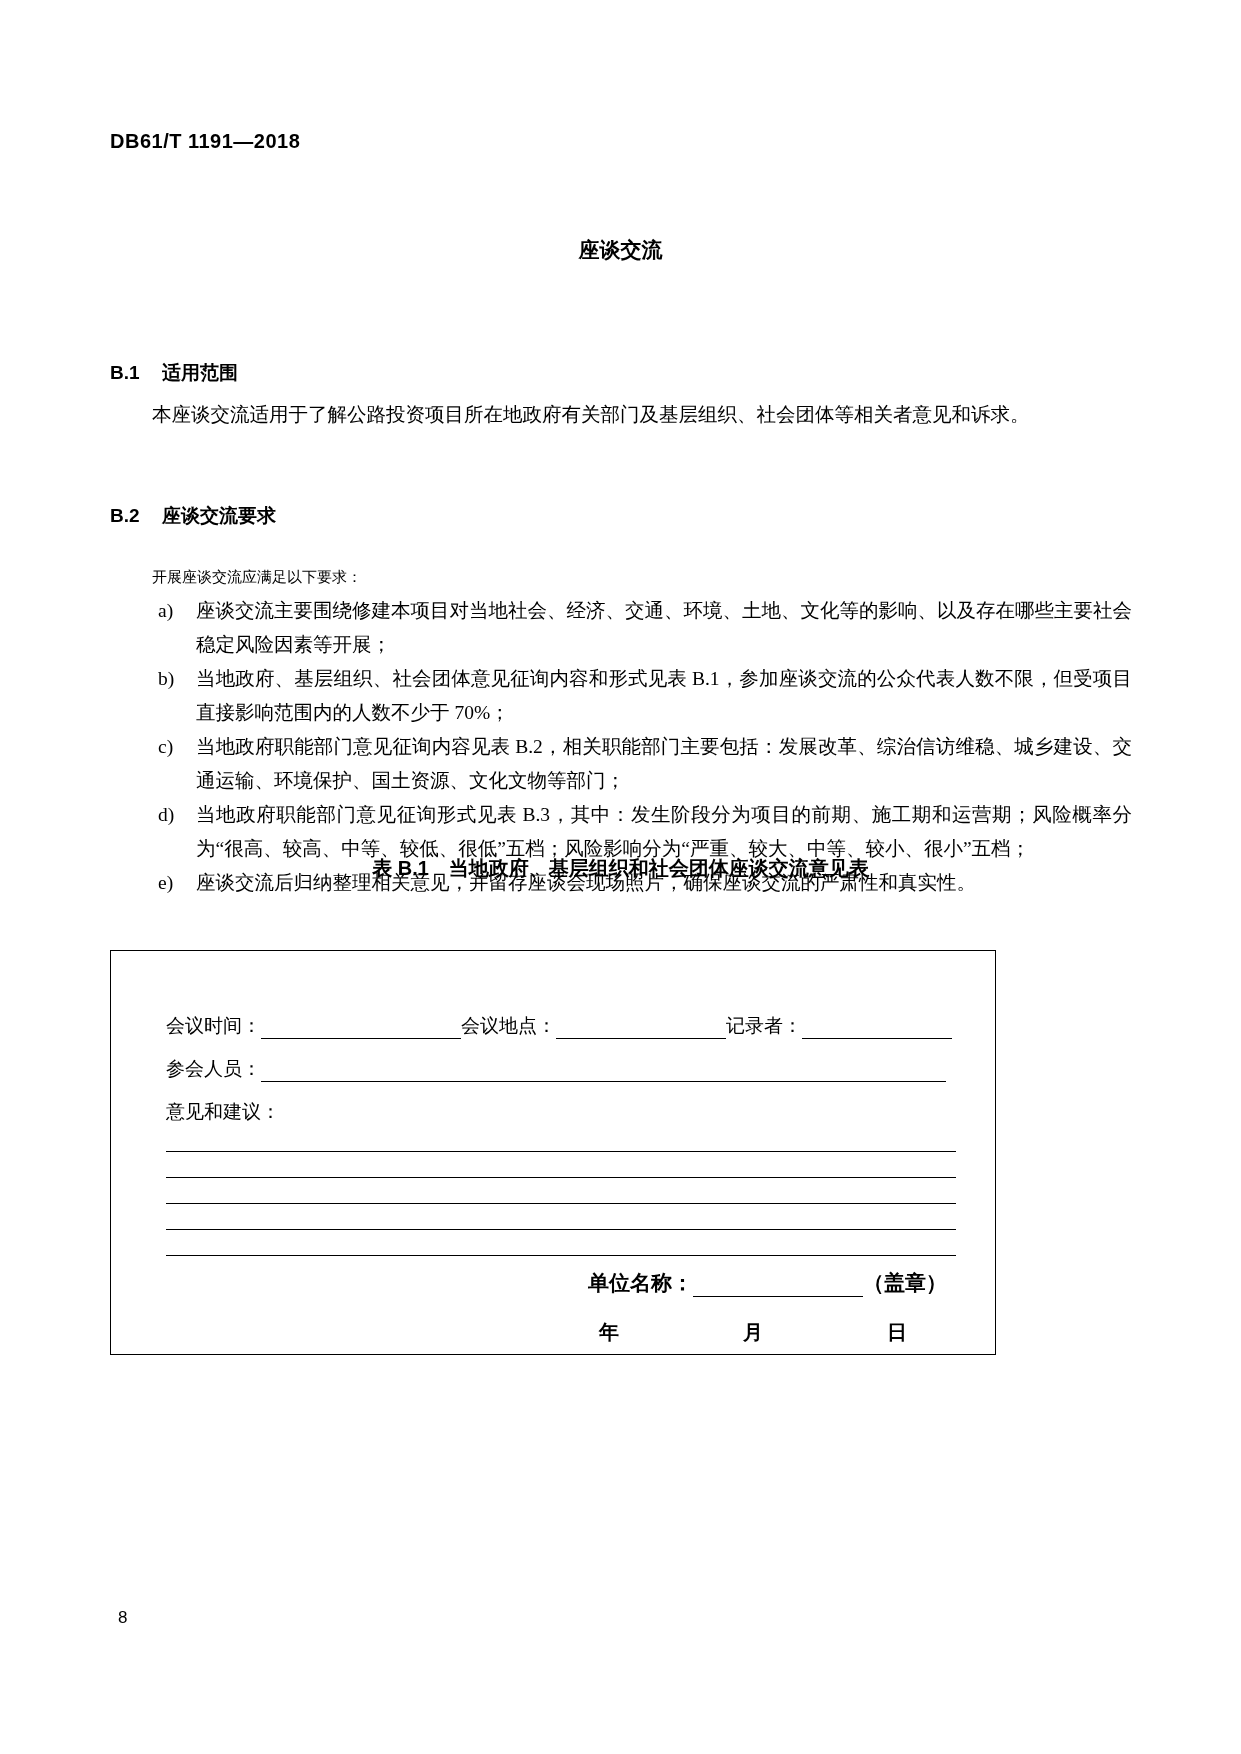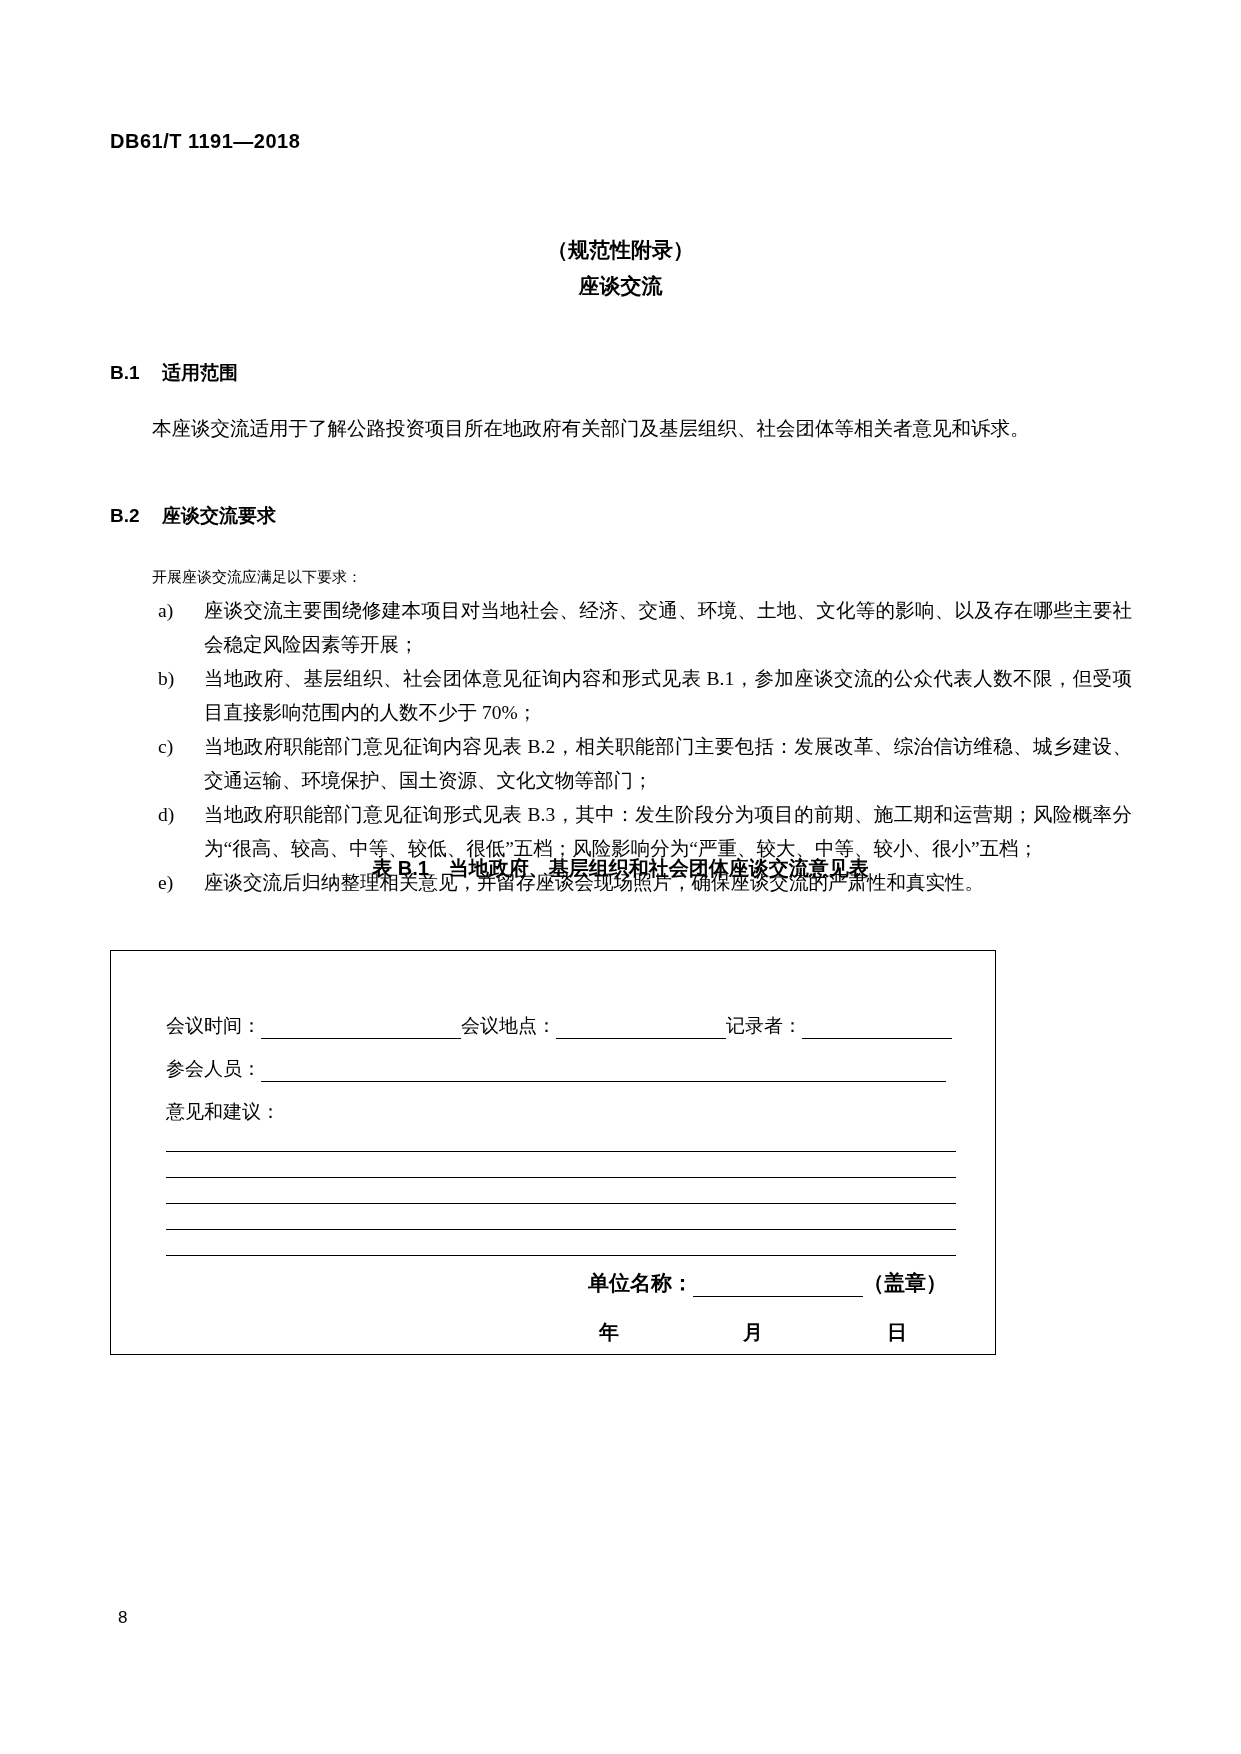--- a/index.html
+++ b/index.html
@@ -97,21 +97,20 @@
     flex: 0 0 44px;
     font-family: "Liberation Serif", serif;
     font-size: 19.5px;
     text-align: left;
     padding-left: 6px;
     box-sizing: border-box;
   }
   .list-text {
     flex: 1;
     text-align: justify;
-    margin-left: 8px;
   }
   .table-caption {
     position: absolute;
     left: 0;
     width: 1241px;
     text-align: center;
     font-family: "Liberation Sans", sans-serif;
     font-size: 20px;
     font-weight: bold;
   }
@@ -175,29 +174,28 @@
   }
 </style>
 </head>
 <body>
 
 <div class="page">
 
   <div class="header-code">DB61/T 1191—2018</div>
 
   <div class="annex-block">
-    <div class="annex-sub">（规范性附录）</div>
     <div class="annex-name">座谈交流</div>
   </div>
 
   <div class="section-head" style="top:360px;">
     <span class="num">B.1</span><span>适用范围</span>
   </div>
 
-  <div class="para" style="top:412px;">
+  <div class="para" style="top:398px;">
     <span class="indent"></span><span>本座谈交流适用于了解公路投资项目所在地政府有关部门及基层组织、社会团体等相关者意见和诉求。</span>
   </div>
 
   <div class="section-head" style="top:503px;">
     <span class="num">B.2</span><span>座谈交流要求</span>
   </div>
 
   <div class="list-intro" style="top:560px;">开展座谈交流应满足以下要求：</div>
 
   <div class="list" style="top:594px;">

